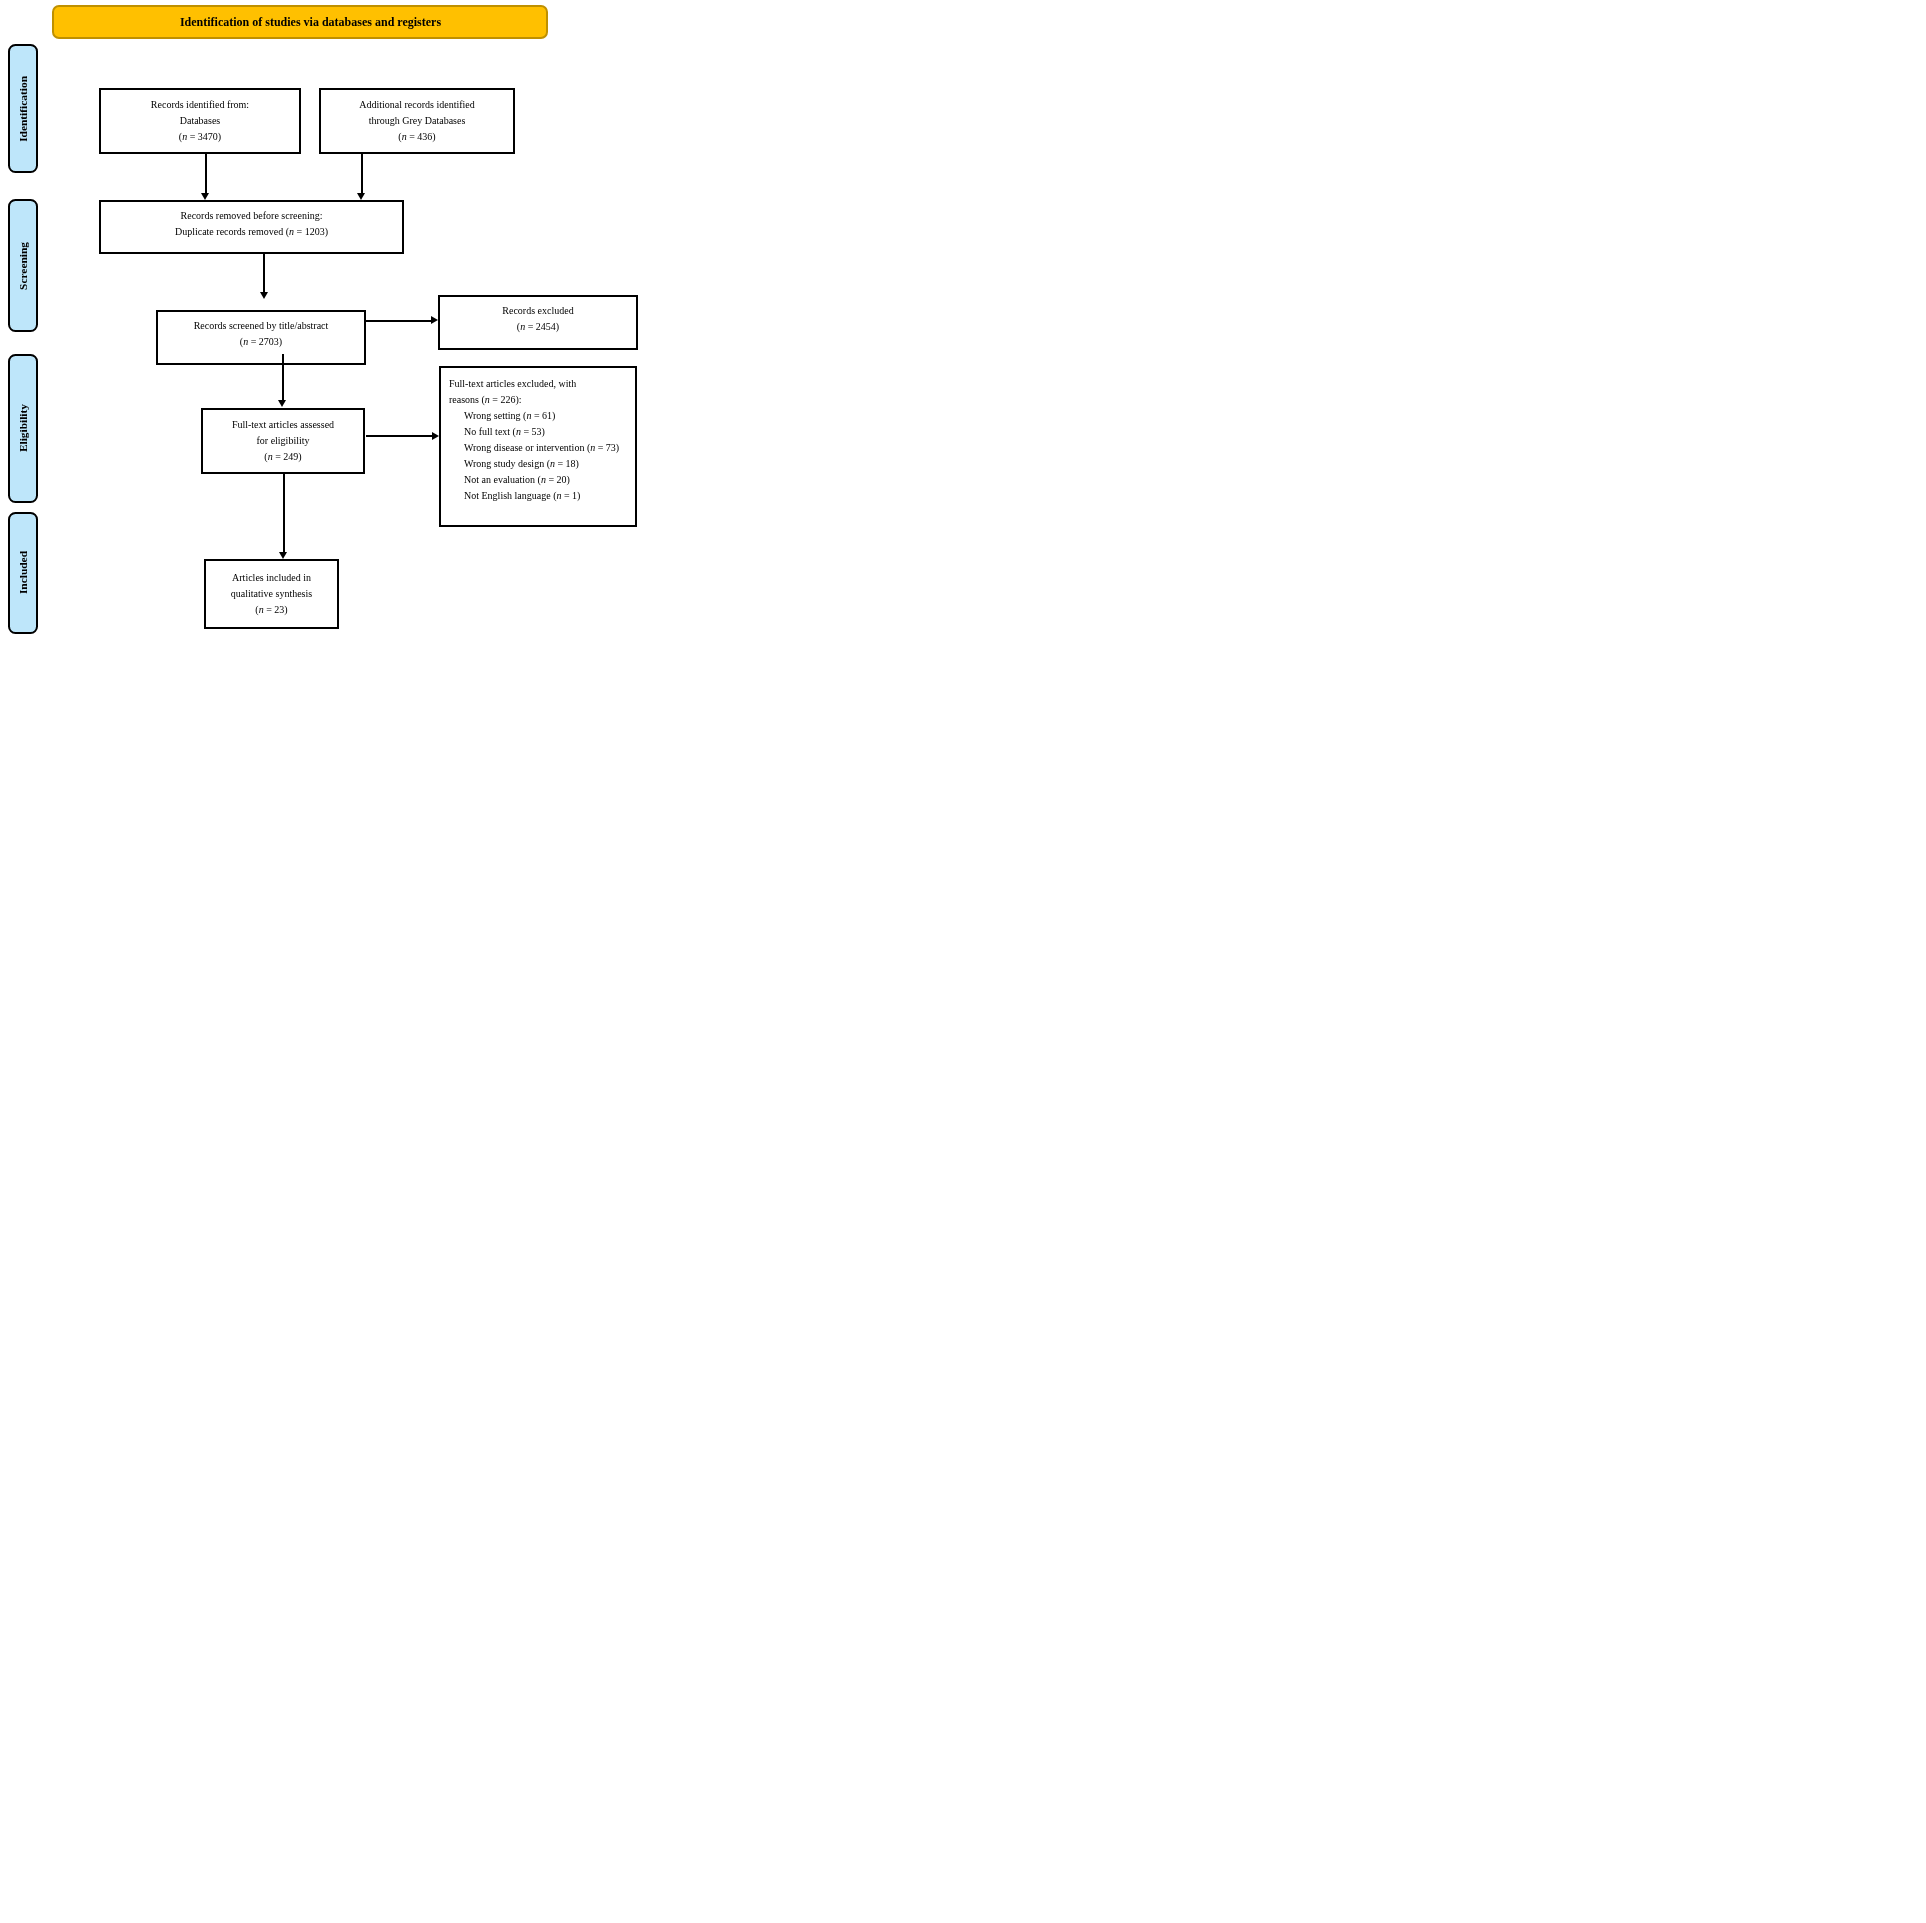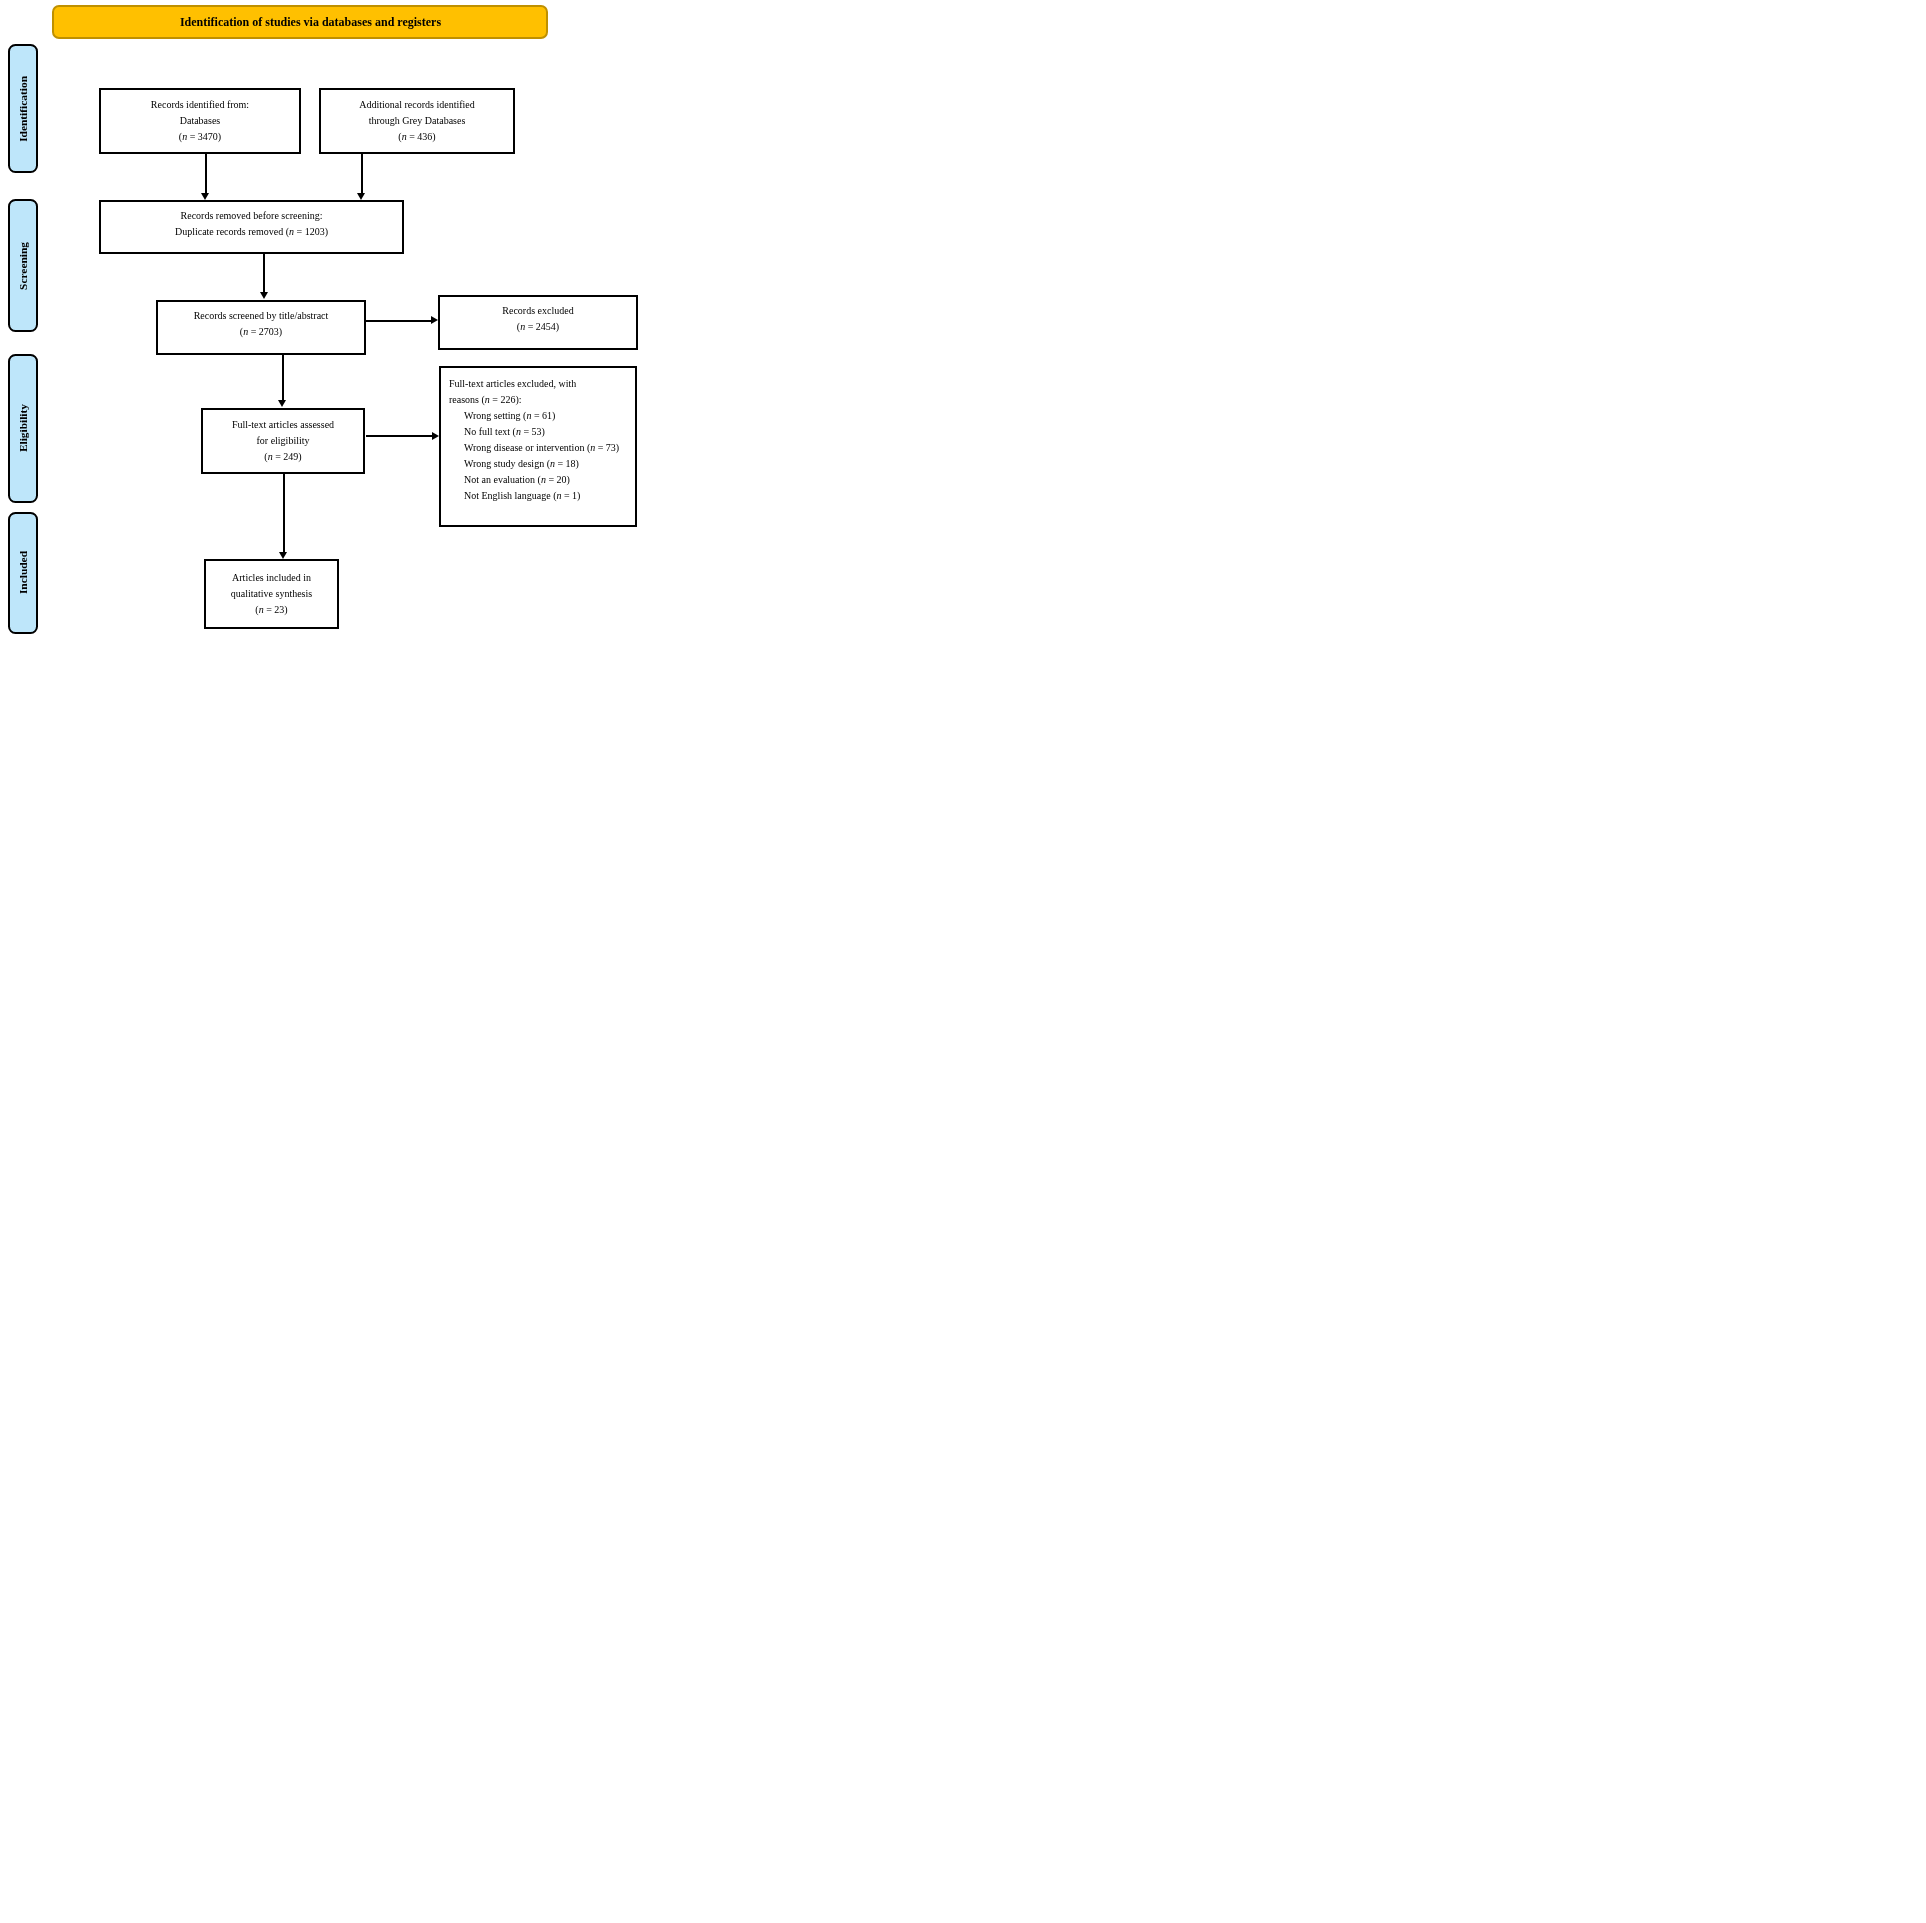--- a/index.html
+++ b/index.html
@@ -101,21 +101,21 @@
     <div>Additional records identified</div>
     <div>through Grey Databases</div>
     <div>(<i>n</i> = 436)</div>
   </div>
 
   <div class="fbox bias-up" style="left:99px; top:200px; width:305px; height:54px;">
     <div>Records removed before screening:</div>
     <div>Duplicate records removed (<i>n</i> = 1203)</div>
   </div>
 
-  <div class="fbox bias-up" style="left:156px; top:300px; width:210px; height:55px;">
+  <div class="fbox bias-up" style="left:156px; top:310px; width:210px; height:55px;">
     <div>Records screened by title/abstract</div>
     <div>(<i>n</i> = 2703)</div>
   </div>
   <div class="fbox bias-up" style="left:438px; top:295px; width:200px; height:55px;">
     <div>Records excluded</div>
     <div>(<i>n</i> = 2454)</div>
   </div>
 
   <div class="fbox" style="left:201px; top:408px; width:164px; height:66px;">
     <div>Full-text articles assessed</div>

